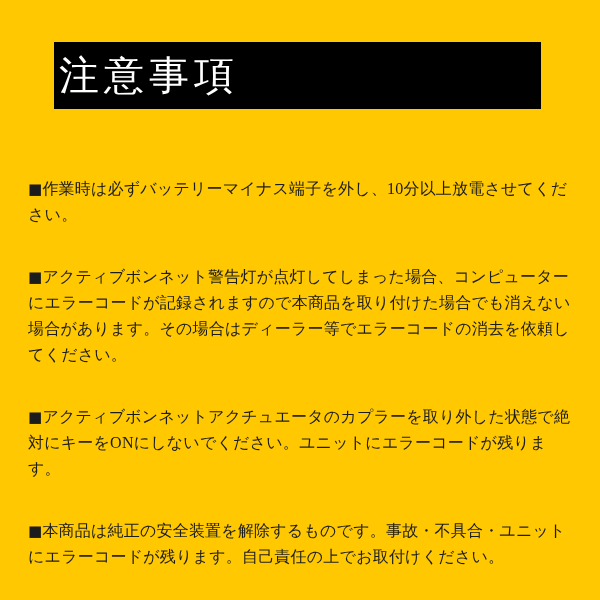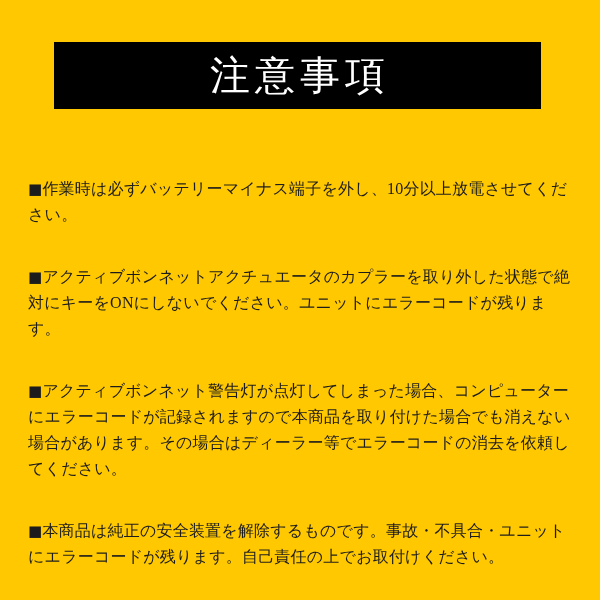--- a/index.html
+++ b/index.html
@@ -26,21 +26,21 @@
   }
   .banner {
     position: absolute;
     left: 54px;
     top: 42px;
     width: 487px;
     height: 67px;
     background: var(--banner-bg);
     display: flex;
     align-items: center;
-    justify-content: center;
+    justify-content: flex-start;
   }
   .banner-title {
     color: var(--banner-text);
     font-size: 40px;
     letter-spacing: 5px;
     text-indent: 5px;
     font-weight: 500;
     line-height: 1;
     white-space: nowrap;
   }
@@ -71,21 +71,21 @@
 <div class="page">
 
   <div class="banner">
     <span class="banner-title">注意事項</span>
   </div>
 
   <div class="notes">
 
     <p class="note"><span class="bullet">■</span><span>作業時は必ずバッテリーマイナス端子を外し、10分以上放電させてください。</span></p>
 
+    <p class="note"><span class="bullet">■</span><span>アクティブボンネット警告灯が点灯してしまった場合、コンピューターにエラーコードが記録されますので本商品を取り付けた場合でも消えない場合があります。その場合はディーラー等でエラーコードの消去を依頼してください。</span></p>
+
     <p class="note"><span class="bullet">■</span><span>アクティブボンネットアクチュエータのカプラーを取り外した状態で絶対にキーをONにしないでください。ユニットにエラーコードが残ります。</span></p>
-
-    <p class="note"><span class="bullet">■</span><span>アクティブボンネット警告灯が点灯してしまった場合、コンピューターにエラーコードが記録されますので本商品を取り付けた場合でも消えない場合があります。その場合はディーラー等でエラーコードの消去を依頼してください。</span></p>
 
     <p class="note"><span class="bullet">■</span><span>本商品は純正の安全装置を解除するものです。事故・不具合・ユニットにエラーコードが残ります。自己責任の上でお取付けください。</span></p>
 
   </div>
 
 </div>
 
 </body></html>

